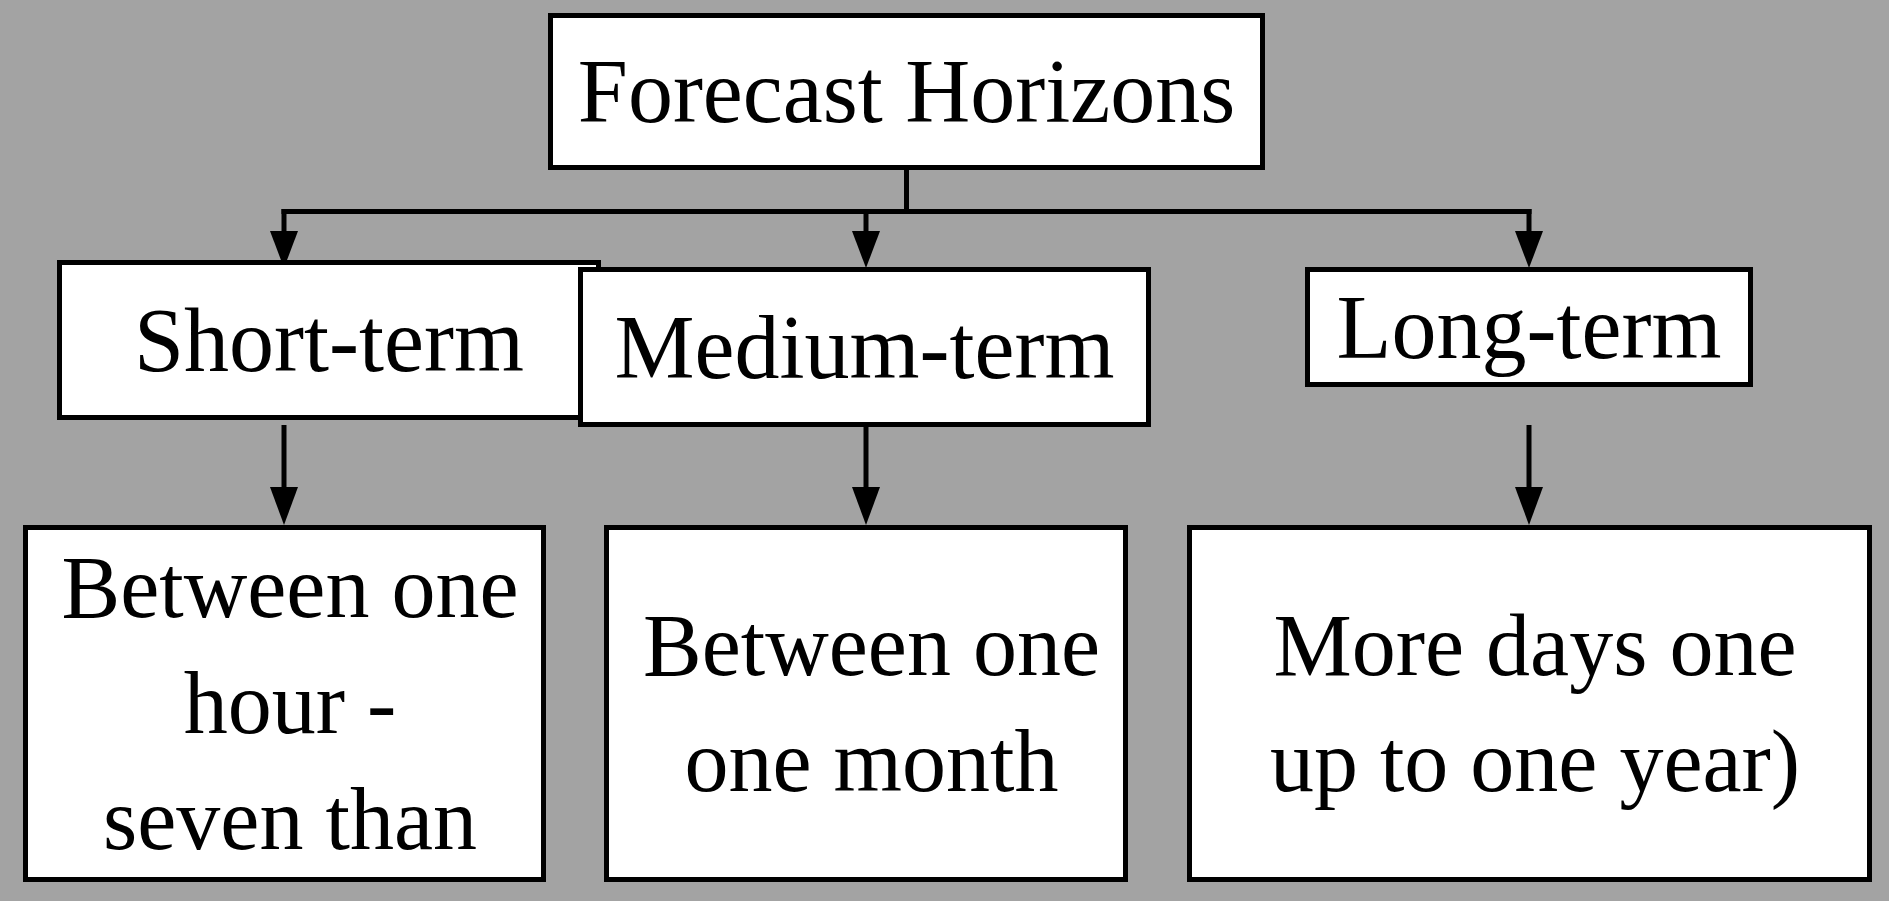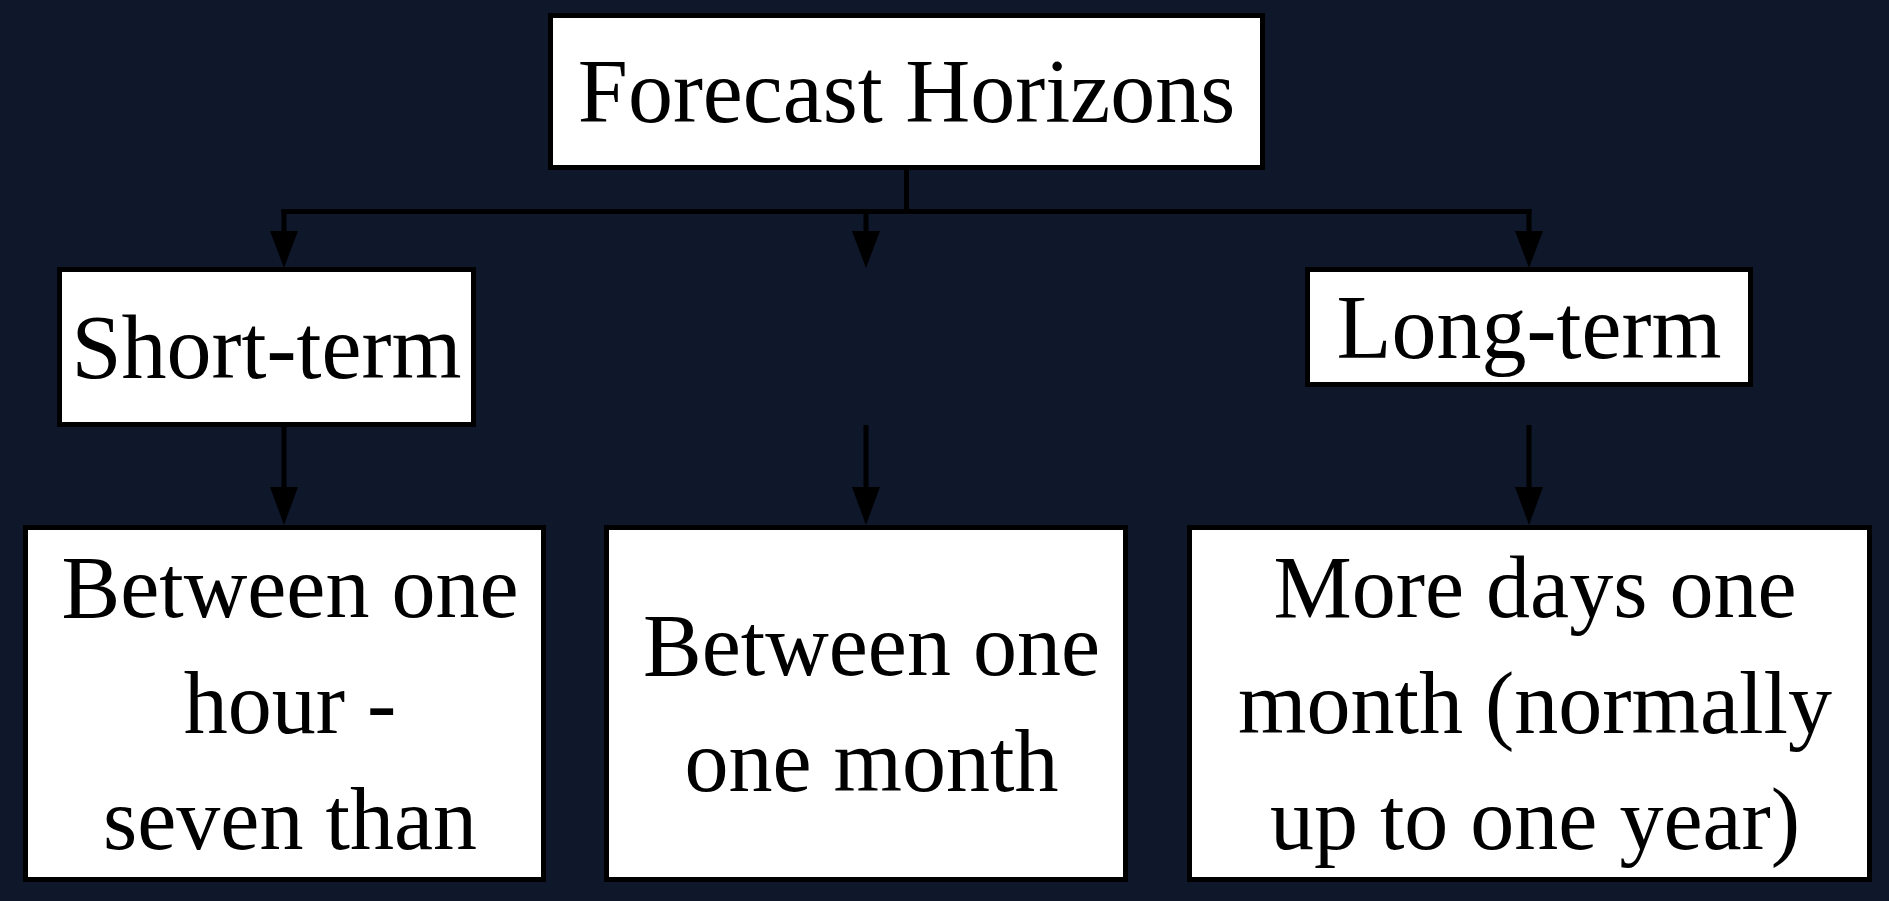--- a/index.html
+++ b/index.html
@@ -4,21 +4,21 @@
 <style>
   html, body {
     margin: 0;
     padding: 0;
     background: #ffffff;
   }
   .canvas {
     position: relative;
     width: 1889px;
     height: 901px;
-    background: #0f172a;
+    background: #a3a3a3;
     font-family: "Liberation Serif", "DejaVu Serif", serif;
     color: #000000;
     overflow: hidden;
   }
   .connectors {
     position: absolute;
     left: 0;
     top: 0;
     width: 1889px;
     height: 901px;
@@ -49,21 +49,21 @@
   .node.desc-node {
     flex-direction: column;
     font-size: 88px;
     padding-left: 11px;
   }
   .desc-line {
     line-height: 116px;
     white-space: nowrap;
   }
   .root-node   { left: 548px;  top: 13px;  width: 717px; height: 157px; }
-  .short-node  { left: 57px;   top: 267px; width: 419px; height: 160px; }
+  .short-node  { left: 57px;   top: 260px; width: 544px; height: 160px; }
   .medium-node { left: 578px;  top: 267px; width: 573px; height: 160px; }
   .long-node   { left: 1305px; top: 267px; width: 448px; height: 120px; }
   .desc-short  { left: 23px;   top: 525px; width: 523px; height: 357px; }
   .desc-medium { left: 604px;  top: 525px; width: 524px; height: 357px; }
   .desc-long   { left: 1187px; top: 525px; width: 685px; height: 357px; }
 </style>
 </head>
 <body>
 
 <div class="canvas">
@@ -105,32 +105,34 @@
     </g>
   </svg>
 
   <div class="node label-node root-node">
     <span>Forecast Horizons</span>
   </div>
 
   <div class="node label-node short-node">
     <span>Short-term</span>
   </div>
+  <div class="node label-node medium-node">
+    <span>Medium-term</span>
+  </div>
   <div class="node label-node long-node">
     <span>Long-term</span>
   </div>
 
   <div class="node desc-node desc-short">
     <div class="desc-line">Between one</div>
     <div class="desc-line">hour -</div>
     <div class="desc-line">seven than</div>
   </div>
   <div class="node desc-node desc-medium">
     <div class="desc-line">Between one</div>
     <div class="desc-line">one month</div>
   </div>
   <div class="node desc-node desc-long">
     <div class="desc-line">More days one</div>
-    <div class="desc-line">month (normally</div>
     <div class="desc-line">up to one year)</div>
   </div>
 
 </div>
 
 </body></html>

